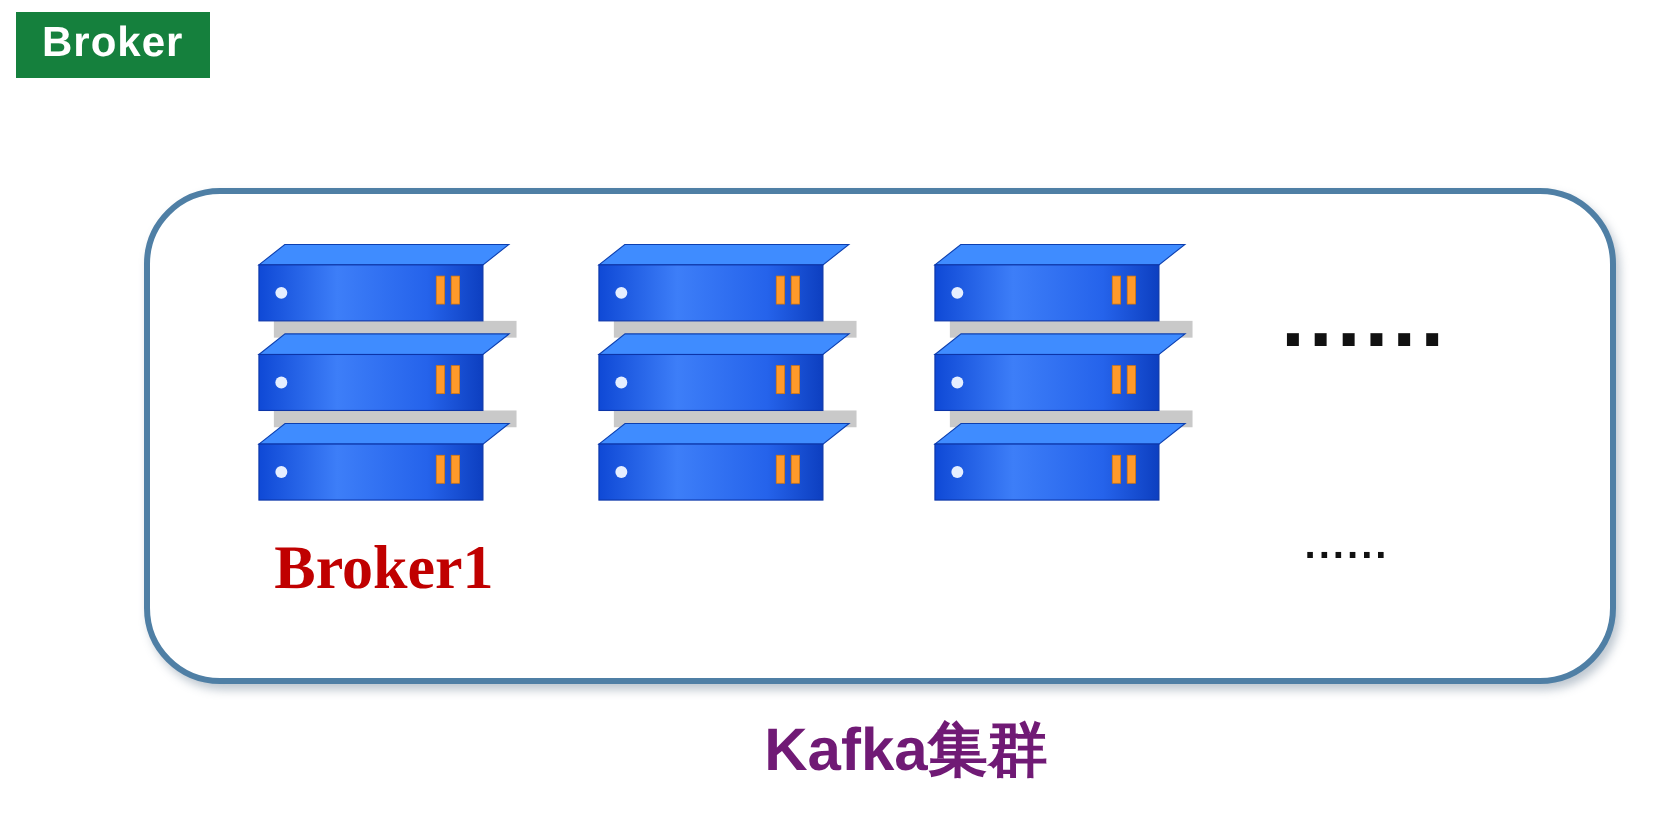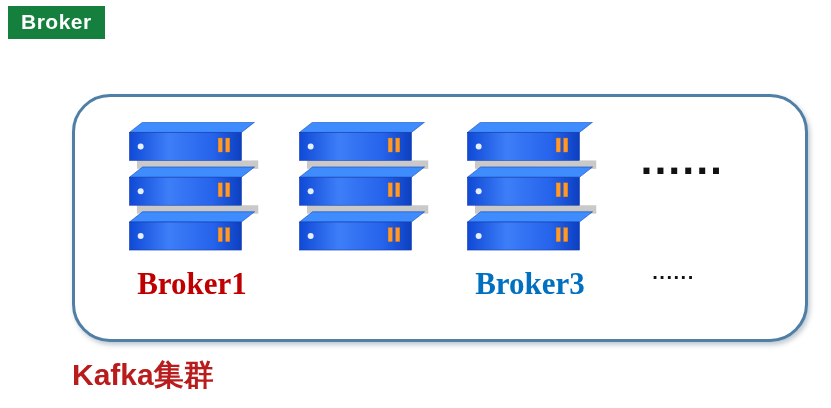--- a/index.html
+++ b/index.html
@@ -48,23 +48,23 @@
     letter-spacing:1px;
     font-family:"DejaVu Sans", sans-serif;
   }
   .ellipsis-small{
     position:absolute;left:652px;top:264px;
     font-weight:bold;font-size:16px;color:#111111;
     letter-spacing:1px;
     font-family:"DejaVu Sans", sans-serif;
   }
   .caption{
-    position:absolute;left:72px;top:355px;
-    width:730px;text-align:left;
-    font-weight:bold;font-size:30px;color:#b91c1c;
+    position:absolute;left:88px;top:355px;
+    width:730px;text-align:center;
+    font-weight:bold;font-size:30px;color:#701a75;
     font-family:"Liberation Sans", sans-serif;
   }
   .defs-svg{position:absolute;width:0;height:0;}
 </style>
 </head>
 <body>
 
 <div class="canvas">
 
   <svg class="defs-svg" aria-hidden="true">
@@ -100,20 +100,19 @@
     <use href="#stack"></use>
   </svg>
   <svg class="stack s2" viewBox="0 0 150 140">
     <use href="#stack"></use>
   </svg>
   <svg class="stack s3" viewBox="0 0 150 140">
     <use href="#stack"></use>
   </svg>
 
   <div class="broker-label b1" style="color: rgb(192, 0, 0);">Broker1</div>
-  <div class="broker-label b3" style="color: rgb(0, 112, 192);">Broker3</div>
 
   <div class="ellipsis-big">......</div>
   <div class="ellipsis-small">......</div>
 
   <div class="caption">Kafka集群</div>
 
 </div>
 
 </body></html>

